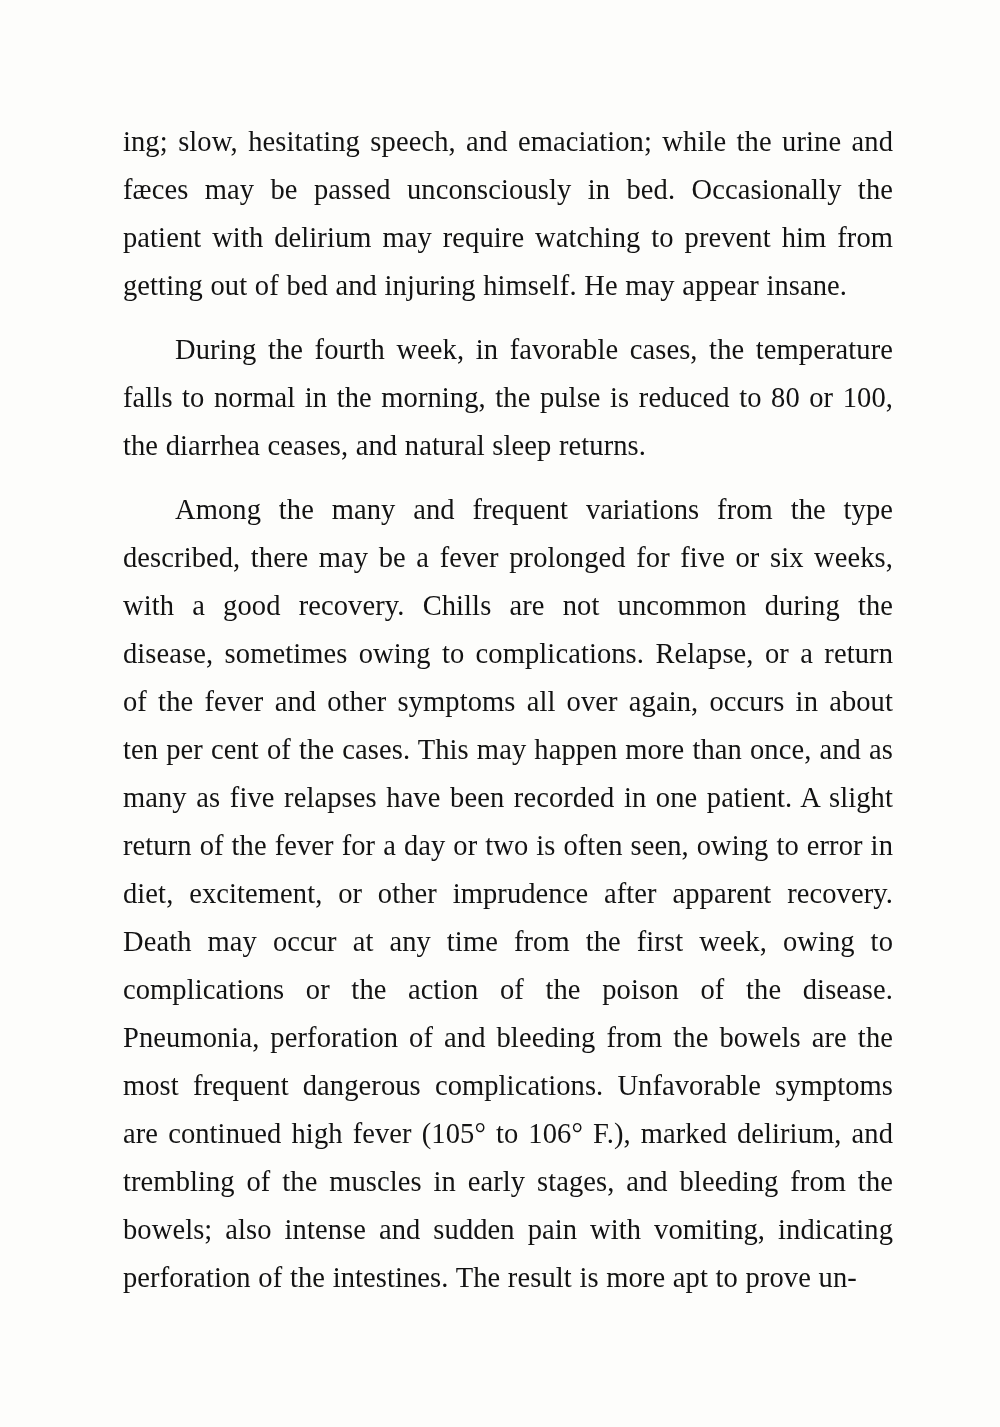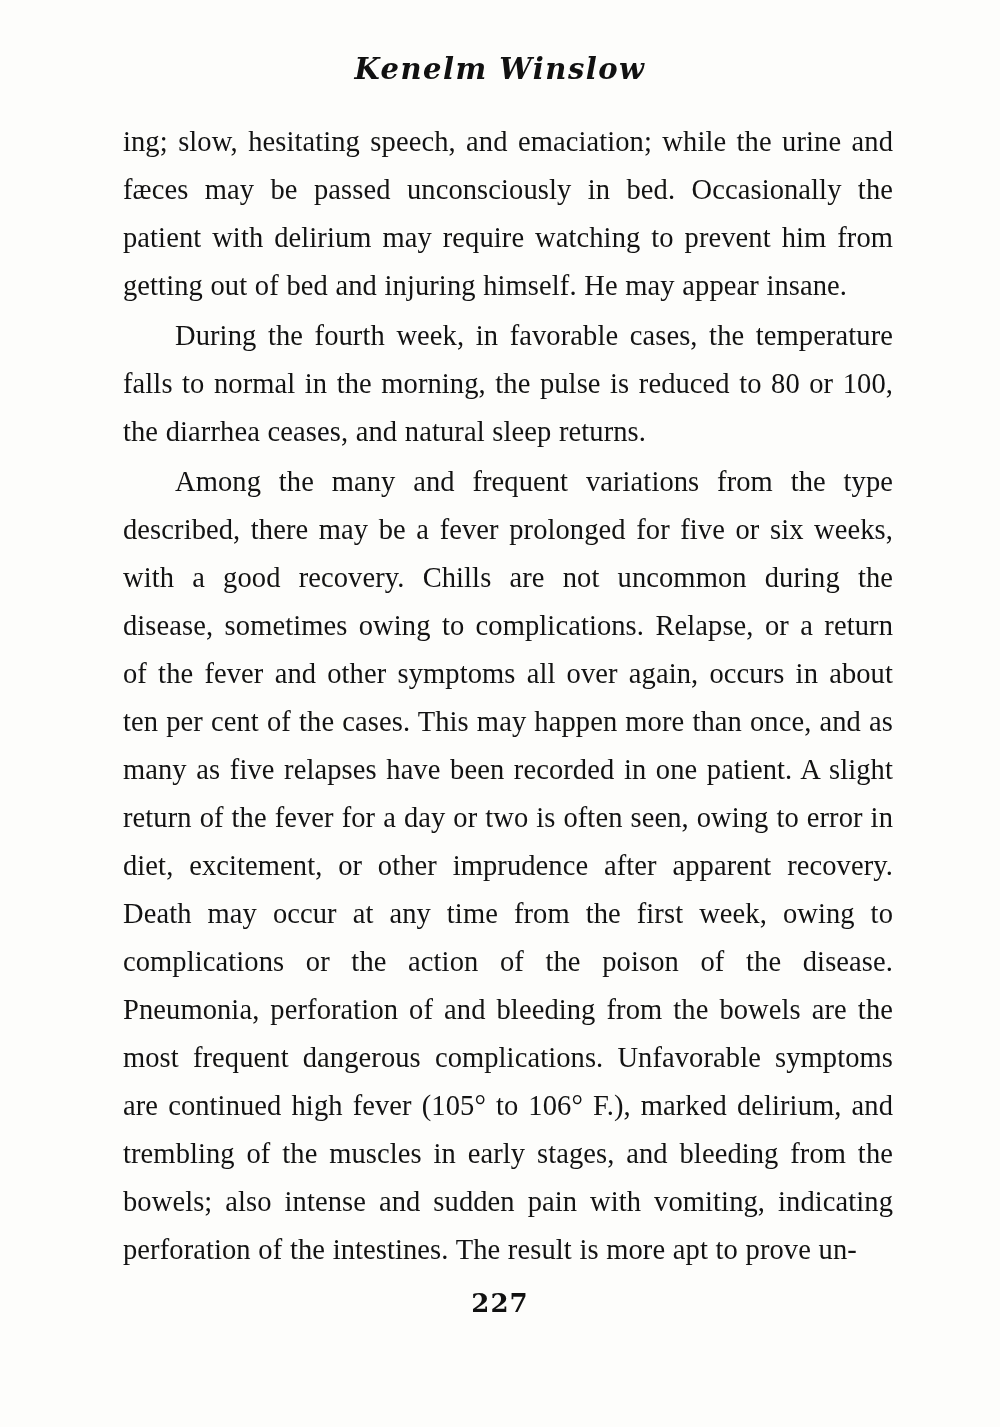--- a/index.html
+++ b/index.html
@@ -48,44 +48,42 @@
     text-align: justify;
     text-justify: inter-word;
     color: #131313;
     letter-spacing: 0.1px;
     word-spacing: 0.4px;
   }
   p.para.indent {
     text-indent: 52px;
   }
   p.para + p.para {
-    margin-top: 2px;
+    margin-top: 16px;
     font-family: Liberation Serif, serif;
   }
   .folio {
     position: absolute;
     top: 1288px;
     left: 0;
     width: 1000px;
     text-align: center;
     font-family: "DejaVu Serif", serif;
     font-size: 26px;
     font-weight: 700;
     letter-spacing: 1px;
     color: #111;
   }
 </style>
 </head>
 <body>
 
 <div class="page">
 
-  <div class="running-head">Kenelm Winslow</div>
 
   <div class="text-block">
     <p class="para">ing; slow, hesitating speech, and emaciation; while the urine and fæces may be passed unconsciously in bed.   Occasionally the patient with delirium may require watching to prevent him from getting out of bed and injuring himself.   He may appear insane.</p>
     <p class="para indent">During the fourth week, in favorable cases, the temperature falls to normal in the morning, the pulse is reduced to 80 or 100, the diarrhea ceases, and natural sleep returns.</p>
     <p class="para indent">Among the many and frequent variations from the type described, there may be a fever prolonged for five or six weeks, with a good recovery.   Chills are not uncommon during the disease, sometimes owing to complications.   Relapse, or a return of the fever and other symptoms all over again, occurs in about ten per cent of the cases.   This may happen more than once, and as many as five relapses have been recorded in one patient.   A slight return of the fever for a day or two is often seen, owing to error in diet, excitement, or other imprudence after apparent recovery.   Death may occur at any time from the first week, owing to complications or the action of the poison of the disease.   Pneumonia, perforation of and bleeding from the bowels are the most frequent dangerous complications.   Unfavorable symptoms are continued high fever (105° to 106° F.), marked delirium, and trembling of the muscles in early stages, and bleeding from the bowels; also intense and sudden pain with vomiting, indicating perforation of the intestines.   The result is more apt to prove un-</p>
   </div>
 
-  <div class="folio">227</div>
 
 </div>
 
 </body></html>

